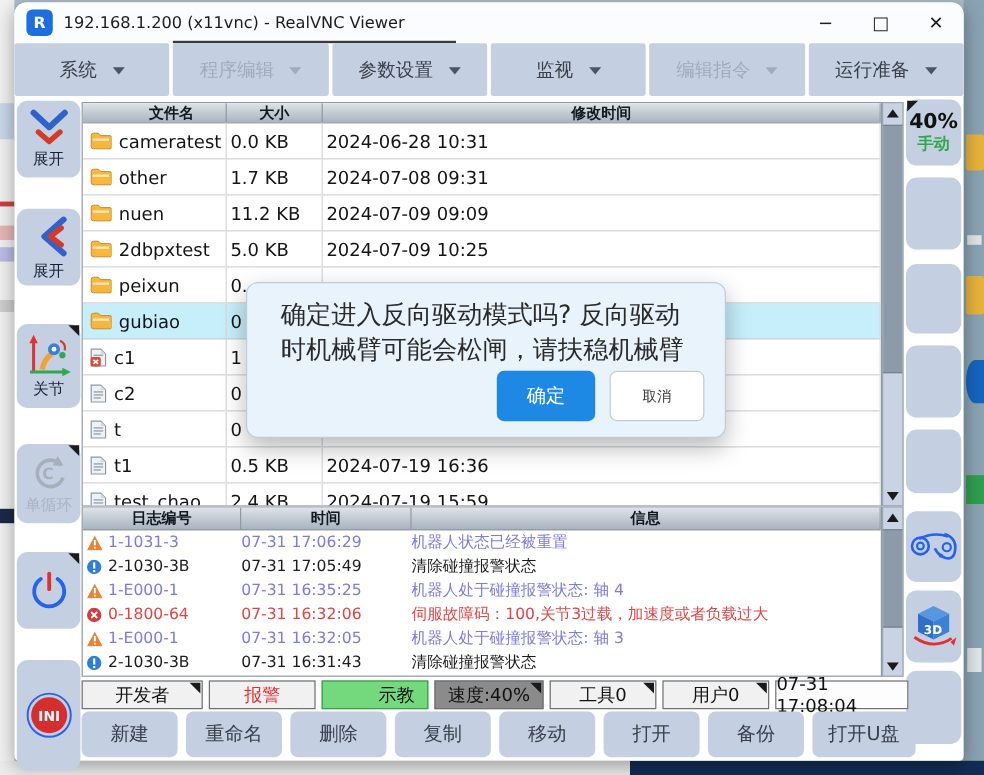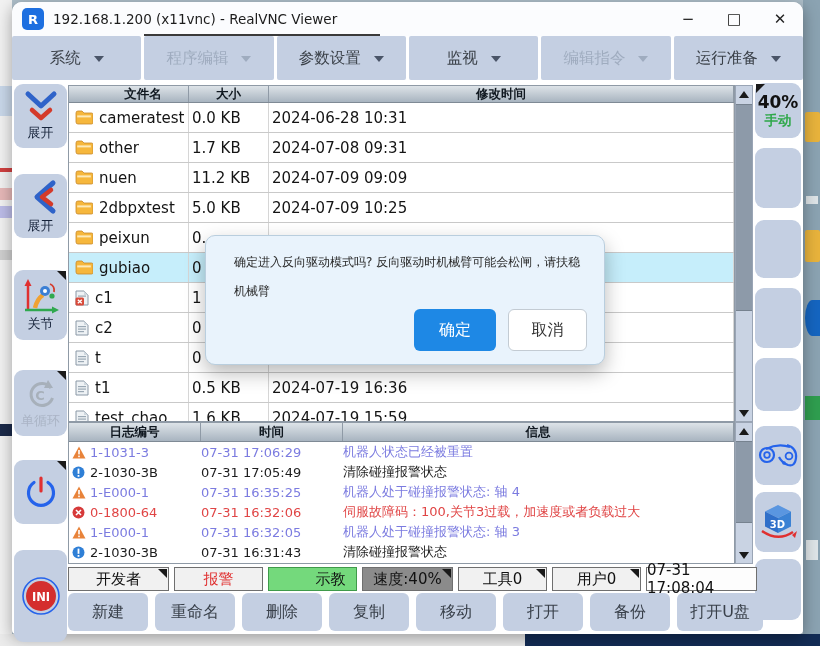--- a/index.html
+++ b/index.html
@@ -88,24 +88,24 @@
   .scell.time{background:#fdfdfd;}
 
   
   .btnrow{position:absolute;left:56px;top:591px;height:38px;display:flex;gap:7px;}
   .bbtn{background:#c4cfe2;border-radius:6px;display:flex;align-items:center;justify-content:center;
         font-size:16px;color:#39404a;width:80px;}
 
   
   .dialog{position:absolute;left:193px;top:233px;width:400px;height:130px;background:#e9f3fc;
           border:1px solid #b9cede;border-radius:10px;box-shadow:0 8px 20px rgba(0,0,0,.28);box-sizing:border-box;z-index:50;}
-  .dmsg{padding:12px 18px 0 28px;font-size:12px;line-height:29px;color:#2a2a2a;}
+  .dmsg{padding:12px 18px 0 28px;font-size:21px;line-height:29px;color:#2a2a2a;}
   .dbtns{position:absolute;right:17px;bottom:13px;display:flex;gap:12px;}
   .dok{width:82px;height:42px;background:#1e88e5;color:#fff;border:none;border-radius:6px;font-size:16px;font-family:inherit;}
-  .dcancel{width:79px;height:42px;background:#fff;color:#333;border:1px solid #c3cbd3;border-radius:6px;font-size:16px;font-family:inherit;}
+  .dcancel{width:79px;height:42px;background:#fff;color:#333;border:1px solid #c3cbd3;border-radius:6px;font-size:12px;font-family:inherit;}
 </style>
 </head>
 <body>
 
 <div id="stage">
 
   <div id="desk-left">
     <div class="dl-mark" style="top:86px;height:30px;background:#c9d8ea;"></div>
     <div class="dl-mark" style="top:168px;height:4px;background:#d04040;"></div>
     <div class="dl-mark" style="top:188px;height:12px;background:#e6b8b8;"></div>
@@ -382,21 +382,21 @@
               <svg width="14" height="16" viewBox="0 0 14 16">
                 <path d="M1 1 h8 l4 4 v10 h-12 z" fill="#eef2f5" stroke="#8a98a6"></path>
                 <path d="M9 1 l4 4 h-4 z" fill="#cfd8df"></path>
                 <rect x="3" y="6" width="8" height="1.2" fill="#9aa8b4"></rect>
                 <rect x="3" y="8.5" width="8" height="1.2" fill="#9aa8b4"></rect>
                 <rect x="3" y="11" width="6" height="1.2" fill="#9aa8b4"></rect>
               </svg>
             </span>
             <span>test_chao</span>
           </div>
-          <div class="fc w-size">1.6 KB</div>
+          <div class="fc w-size">2.4 KB</div>
           <div class="fc w-time">2024-07-19 15:59</div>
         </div>
       </div>
     <div class="sbar" style="top:83px;height:337px;">
       <div class="sb-btn" style="top:0;">
           <div class="tri-up"></div>
         </div>
       <div class="sb-thumb" style="top:18px;height:205px;"></div>
       <div class="sb-btn" style="bottom:0;">
           <div class="tri-down"></div>

